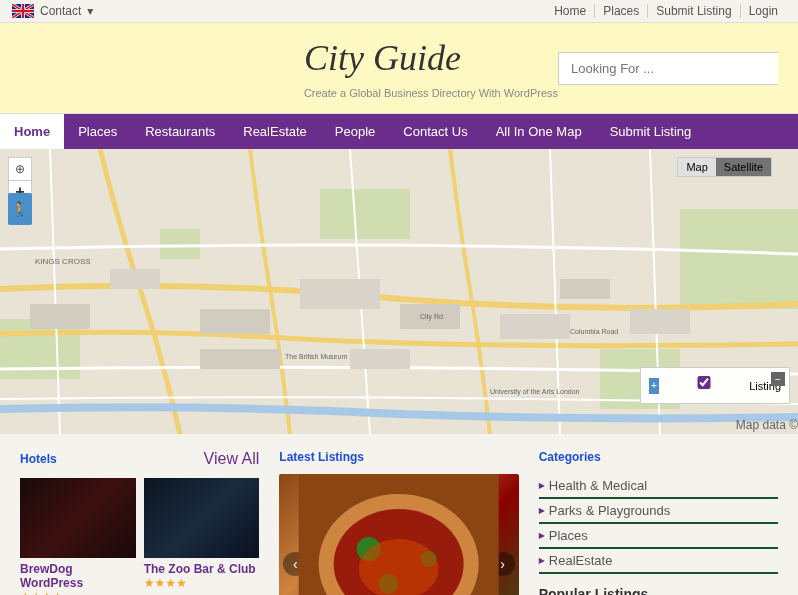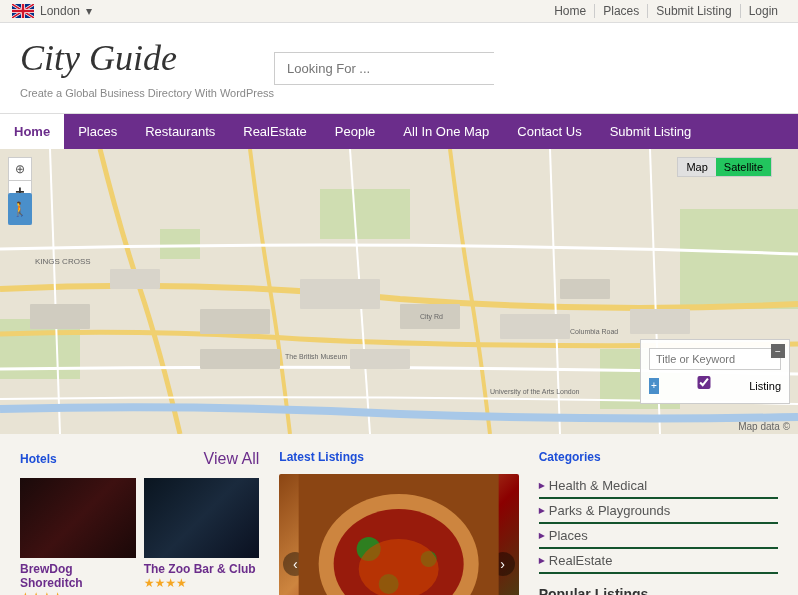--- a/index.html
+++ b/index.html
@@ -6,50 +6,50 @@
     body { font-family: Arial, sans-serif; background: #e8e4d9; width: 798px; min-height: 595px; font-size: 13px; }
 
     
     .top-bar { background: #f5f3ee; border-bottom: 1px solid #ddd; padding: 4px 12px; display: flex; justify-content: space-between; align-items: center; font-size: 12px; }
     .top-bar-left { display: flex; align-items: center; gap: 6px; color: #555; }
     .top-bar-right { display: flex; gap: 0; }
     .top-bar-right a { color: #555; text-decoration: none; padding: 0 8px; border-right: 1px solid #ccc; font-size: 12px; }
     .top-bar-right a:last-child { border-right: none; }
 
     
-    .header { background: #ffffff; padding: 14px 20px; display: flex; justify-content: flex-start; align-items: center; border-bottom: 1px solid #ddd; }
+    .header { background: #fef9c3; padding: 14px 20px; display: flex; justify-content: flex-end; align-items: center; border-bottom: 1px solid #ddd; }
     .site-title h1 { font-size: 36px; font-family: Georgia, serif; font-style: italic; color: #333; font-weight: normal; }
     .site-title p { font-size: 11px; color: #888; margin-top: 8px; }
     .search-bar { display: flex; align-items: center; gap: 8px; }
     .search-input { padding: 8px 12px; border: 1px solid #ccc; width: 220px; font-size: 13px; color: #aaa; outline: none; border-right: none; }
     .search-btn { background: #6b2d8b; color: #fff; border: none; padding: 8px 18px; font-size: 13px; cursor: pointer; font-weight: bold; }
 
     
     .nav { background: #6b2d8b; display: flex; }
     .nav a { color: #fff; text-decoration: none; padding: 10px 14px; font-size: 13px; display: block; white-space: nowrap; }
     .nav a.active { background: #fff; color: #6b2d8b; font-weight: bold; }
 
     
     .map-container { position: relative; width: 100%; height: 285px; background: #e8e3d8; overflow: hidden; }
     .map-zoom { background: #fff; border: 1px solid #ccc; width: 24px; height: 24px; display: flex; align-items: center; justify-content: center; cursor: pointer; font-size: 16px; color: #555; font-weight: bold; }
     .map-move { background: #fff; border: 1px solid #ccc; width: 24px; height: 24px; display: flex; align-items: center; justify-content: center; cursor: pointer; font-size: 14px; color: #555; }
 
     .map-view-toggle { position: absolute; top: 8px; right: 26px; display: flex; border: 1px solid #ccc; overflow: hidden; }
-    .map-view-toggle button { background: #22c55e; border: none; padding: 3px 8px; font-size: 11px; cursor: pointer; }
+    .map-view-toggle button { background: #737373; border: none; padding: 3px 8px; font-size: 11px; cursor: pointer; }
     .map-view-toggle button.active { background: #e0e0e0; }
 
     
     .map-search-overlay { position: absolute; bottom: 30px; right: 8px; background: rgba(255,255,255,0.95); border: 1px solid #ccc; padding: 8px; width: 150px; }
     .map-search-overlay input { width: 100%; padding: 4px 6px; border: 1px solid #ccc; font-size: 11px; margin-bottom: 6px; }
     .map-search-listing { display: flex; align-items: center; gap: 4px; font-size: 11px; }
     .map-search-listing input[type=checkbox] { accent-color: #6b2d8b; }
     .map-search-overlay .minus-btn { position: absolute; top: 4px; right: 4px; background: #666; color: #fff; border: none; width: 14px; height: 14px; font-size: 10px; cursor: pointer; display: flex; align-items: center; justify-content: center; }
 
     
-    .map-attr { position: absolute; bottom: 2px; right: 8px; font-size: 10px; color: #666; }
+    .map-attr { position: absolute; bottom: 2px; right: 0; font-size: 12px; color: #666; }
 
     
     .content { background: #f5f3ee; padding: 16px 20px; display: grid; grid-template-columns: 1fr 1fr 1fr; gap: 20px; }
 
     
     .section-header { display: flex; justify-content: space-between; align-items: center; margin-bottom: 10px; }
     .section-title { font-size: 12px; font-weight: bold; color: #1d4ed8; }
     .view-all { color: #6b2d8b; text-decoration: none; font-size: 16px; }
     .hotel-cards { display: flex; gap: 8px; }
     .hotel-card { flex: 1; }
@@ -78,21 +78,21 @@
   <div class="top-bar-left">
     <span style="display:inline-flex;align-items:center;">
       <svg width="22" height="14" viewBox="0 0 22 14" xmlns="http://www.w3.org/2000/svg">
         <rect width="22" height="14" fill="#003087"></rect>
         <path d="M0,0 L22,14 M22,0 L0,14" stroke="#fff" stroke-width="3"></path>
         <path d="M0,0 L22,14 M22,0 L0,14" stroke="#cf142b" stroke-width="1.5"></path>
         <path d="M11,0 V14 M0,7 H22" stroke="#fff" stroke-width="4"></path>
         <path d="M11,0 V14 M0,7 H22" stroke="#cf142b" stroke-width="2.5"></path>
       </svg>
     </span>
-    <span>London</span>
+    <span>Contact</span>
     <span>▾</span>
   </div>
   <div class="top-bar-right">
     <a href="#">Home</a>
     <a href="#">Places</a>
     <a href="#">Submit Listing</a>
     <a href="#">Login</a>
   </div>
 </div>
 
@@ -105,22 +105,22 @@
     <input class="search-input" type="text" placeholder="Looking For ..." style="">
   </div>
 </div>
 
 <nav class="nav">
   <a href="#" class="active">Home</a>
   <a href="#">Places</a>
   <a href="#">Restaurants</a>
   <a href="#">RealEstate</a>
   <a href="#">People</a>
+  <a href="#">Contact Us</a>
   <a href="#">All In One Map</a>
-  <a href="#">Contact Us</a>
   <a href="#">Submit Listing</a>
 
 </nav>
 
 <div class="map-container">
   
   <svg viewBox="0 0 798 285" xmlns="http://www.w3.org/2000/svg" style="position:absolute;top:0;left:0;width:100%;height:100%;">
 
     <rect width="798" height="285" fill="#e8e3d4"></rect>
 
@@ -279,21 +279,20 @@
 
   
   <div class="map-view-toggle">
     <button class="active">Map</button>
     <button>Satellite</button>
   </div>
 
   
   <div class="map-search-overlay">
     <button class="minus-btn">−</button>
-    <input type="text" placeholder="Title or Keyword" style="">
     <div class="map-search-listing">
       <button style="background:#4a8fca;color:white;border:none;width:16px;height:16px;cursor:pointer;font-size:10px;">+</button>
       <input type="checkbox" checked="" style="">
       <span>Listing</span>
     </div>
   </div>
 
   
   <div class="map-attr">
     <span>Map data ©</span>
@@ -303,21 +302,21 @@
 <div class="content">
 
   <div>
     <div class="section-header">
       <span class="section-title">Hotels</span>
       <a href="#" class="view-all">View All</a>
     </div>
     <div class="hotel-cards">
       <div class="hotel-card">
         <div class="hotel-img-dark"></div>
-        <div class="hotel-name">BrewDog Shoreditch</div>
+        <div class="hotel-name">BrewDog WordPress</div>
         <div class="hotel-stars">★★★★</div>
       </div>
       <div class="hotel-card">
         <div class="hotel-img-dark2"></div>
         <div class="hotel-name">The Zoo Bar &amp; Club</div>
         <div class="hotel-stars">★★★★</div>
       </div>
     </div>
   </div>
 

